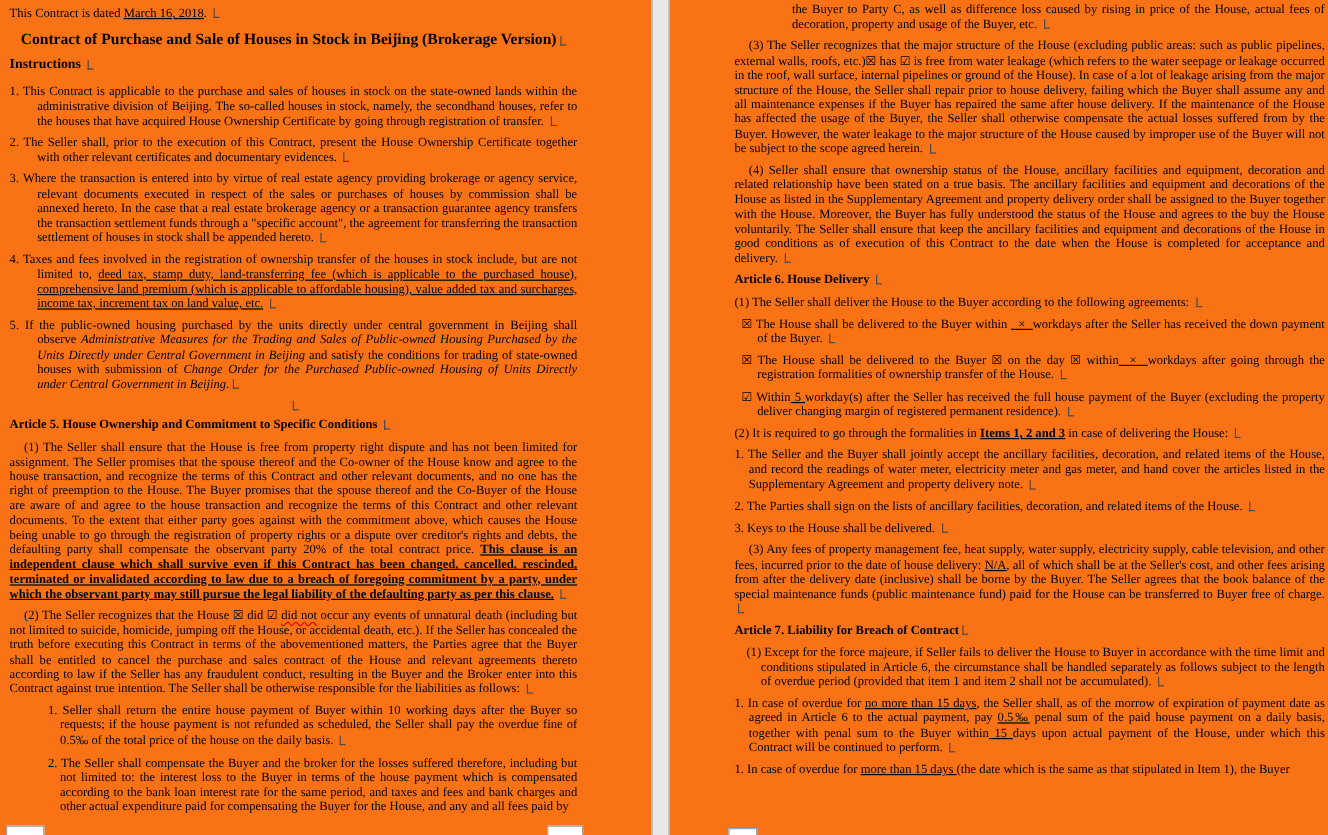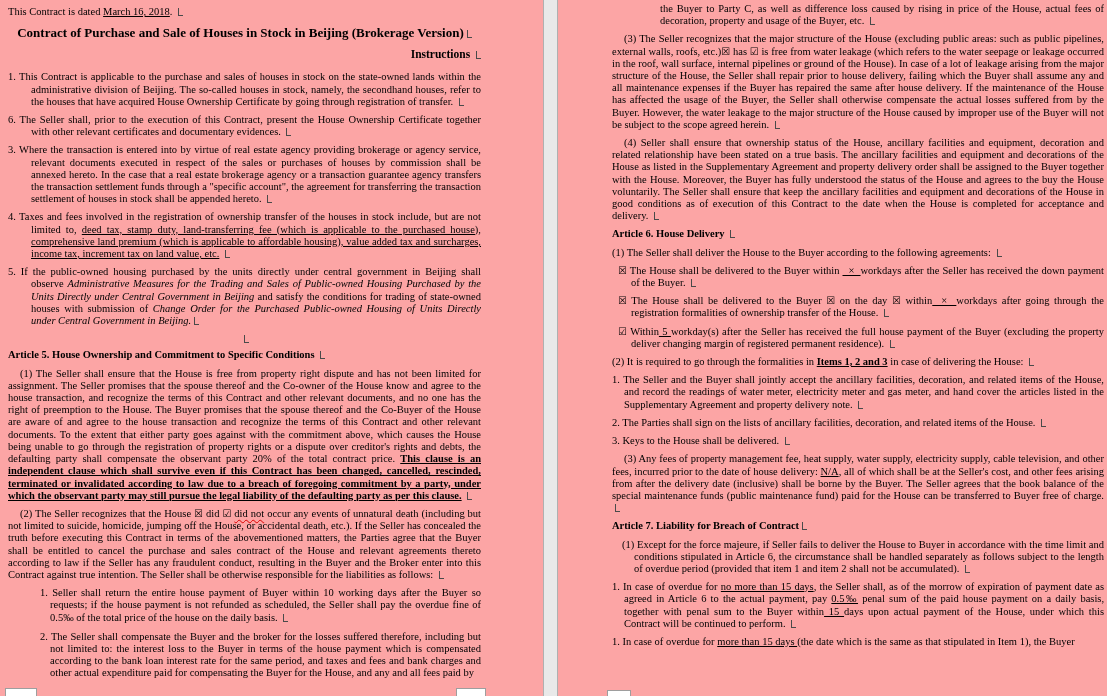--- a/index.html
+++ b/index.html
@@ -2,35 +2,35 @@
 <html><head>
 <meta charset="utf-8">
 <style>
   html,body{margin:0;padding:0;}
   body{
     width:1107px;height:696px;position:relative;overflow:hidden;
     background:#ffffff;
     font-family:"Liberation Serif","DejaVu Serif",serif;
     font-size:10.5px;color:#000;
   }
-  .page{position:absolute;top:0;height:696px;background:#fca5a5;overflow:hidden;}
+  .page{position:absolute;top:0;height:696px;background:#f97316;overflow:hidden;}
   #page-left{left:0;width:543px;}
   #page-right{left:558px;width:612px;}
   .gutter{position:absolute;top:0;left:543px;width:15px;height:696px;
     background:#e9e9e9;border-left:1px solid #b0b0b0;border-right:1px solid #b0b0b0;
     box-sizing:border-box;}
   .text-area{position:absolute;}
   #page-left .text-area{left:8px;top:6px;width:473px;}
   #page-right .text-area{left:54px;top:3px;width:492px;}
 
   .blk{margin:0 0 6px 0;line-height:12.2px;text-align:justify;}
   .p-date{}
   .p-title{text-align:center;font-weight:bold;font-size:13px;line-height:15px;
     margin:7px 0 8px 0;white-space:nowrap;}
-  .p-sub{text-align:right;font-weight:bold;font-size:11.5px;margin:0 0 11px 0;}
+  .p-sub{text-align:left;font-weight:bold;font-size:11.5px;margin:0 0 11px 0;}
   .li-main{padding-left:23px;text-indent:-23px;}
   .li-sub{margin-left:32px;padding-left:10px;text-indent:-10px;margin-bottom:7px;}
   .p-ind{text-indent:12px;}
   .p-blank{text-align:center;margin-bottom:4px;}
   .h-art{font-weight:bold;margin:3px 0 6px 0;}
   .p-cont{margin-left:48px;}
   .li-cb{margin-left:6px;padding-left:13px;text-indent:-13px;}
   .li-num{padding-left:12px;text-indent:-12px;}
   .p-hang{padding-left:22px;text-indent:-12px;}
   .p-flush{}
@@ -54,21 +54,21 @@
 </style>
 </head>
 <body>
 
 <div class="page" id="page-left">
   <div class="text-area">
       <div class="blk p-date"><span>This Contract is dated </span><span class="ru">March 16, 2018</span><span>. </span><span class="pm"></span></div>
       <div class="blk p-title"><span class="rb">Contract of Purchase and Sale of Houses in Stock in Beijing (Brokerage Version)</span><span class="pm"></span></div>
       <div class="blk p-sub"><span class="rb">Instructions </span><span class="pm"></span></div>
       <div class="blk li-main"><span>1. This Contract is applicable to the purchase and sales of houses in stock on the state-owned lands within the administrative division of Beijing. The so-called houses in stock, namely, the secondhand houses, refer to the houses that have acquired House Ownership Certificate by going through registration of transfer. </span><span class="pm"></span></div>
-      <div class="blk li-main"><span>6. The Seller shall, prior to the execution of this Contract, present the House Ownership Certificate together with other relevant certificates and documentary evidences. </span><span class="pm"></span></div>
+      <div class="blk li-main"><span>2. The Seller shall, prior to the execution of this Contract, present the House Ownership Certificate together with other relevant certificates and documentary evidences. </span><span class="pm"></span></div>
       <div class="blk li-main"><span>3. Where the transaction is entered into by virtue of real estate agency providing brokerage or agency service, relevant documents executed in respect of the sales or purchases of houses by commission shall be annexed hereto. In the case that a real estate brokerage agency or a transaction guarantee agency transfers the transaction settlement funds through a "specific account", the agreement for transferring the transaction settlement of houses in stock shall be appended hereto. </span><span class="pm"></span></div>
       <div class="blk li-main"><span>4. Taxes and fees involved in the registration of ownership transfer of the houses in stock include, but are not limited to, </span><span class="ru">deed tax, stamp duty, land-transferring fee (which is applicable to the purchased house), comprehensive land premium (which is applicable to affordable housing), value added tax and surcharges, income tax, increment tax on land value, etc.</span><span> </span><span class="pm"></span></div>
       <div class="blk li-main"><span>5. If the public-owned housing purchased by the units directly under central government in Beijing shall observe </span><span class="ri">Administrative Measures for the Trading and Sales of Public-owned Housing Purchased by the Units Directly under Central Government in Beijing</span><span> and satisfy the conditions for trading of state-owned houses with submission of </span><span class="ri">Change Order for the Purchased Public-owned Housing of Units Directly under Central Government in Beijing.</span><span class="pm"></span></div>
       <div class="blk p-blank"><span class="pm"></span></div>
       <div class="blk h-art"><span class="rb">Article 5. House Ownership and Commitment to Specific Conditions </span><span class="pm"></span></div>
       <div class="blk p-ind"><span>(1) The Seller shall ensure that the House is free from property right dispute and has not been limited for assignment. The Seller promises that the spouse thereof and the Co-owner of the House know and agree to the house transaction, and recognize the terms of this Contract and other relevant documents, and no one has the right of preemption to the House. The Buyer promises that the spouse thereof and the Co-Buyer of the House are aware of and agree to the house transaction and recognize the terms of this Contract and other relevant documents. To the extent that either party goes against with the commitment above, which causes the House being unable to go through the registration of property rights or a dispute over creditor's rights and debts, the defaulting party shall compensate the observant party 20% of the total contract price. </span><span class="rb ru">This clause is an independent clause which shall survive even if this Contract has been changed, cancelled, rescinded, terminated or invalidated according to law due to a breach of foregoing commitment by a party, under which the observant party may still pursue the legal liability of the defaulting party as per this clause.</span><span> </span><span class="pm"></span></div>
       <div class="blk p-ind"><span>(2) The Seller recognizes that the House </span><span class="rcb">☒</span><span> did </span><span class="rcb">☑</span><span> </span><span class="rsp">did not</span><span> occur any events of unnatural death (including but not limited to suicide, homicide, jumping off the House, or accidental death, etc.). If the Seller has concealed the truth before executing this Contract in terms of the abovementioned matters, the Parties agree that the Buyer shall be entitled to cancel the purchase and sales contract of the House and relevant agreements thereto according to law if the Seller has any fraudulent conduct, resulting in the Buyer and the Broker enter into this Contract against true intention. The Seller shall be otherwise responsible for the liabilities as follows: </span><span class="pm"></span></div>
       <div class="blk li-sub"><span>1. Seller shall return the entire house payment of Buyer within 10 working days after the Buyer so requests; if the house payment is not refunded as scheduled, the Seller shall pay the overdue fine of 0.5‰ of the total price of the house on the daily basis. </span><span class="pm"></span></div>
       <div class="blk li-sub"><span>2. The Seller shall compensate the Buyer and the broker for the losses suffered therefore, including but not limited to: the interest loss to the Buyer in terms of the house payment which is compensated according to the bank loan interest rate for the same period, and taxes and fees and bank charges and other actual expenditure paid for compensating the Buyer for the House, and any and all fees paid by</span></div>
     </div>

